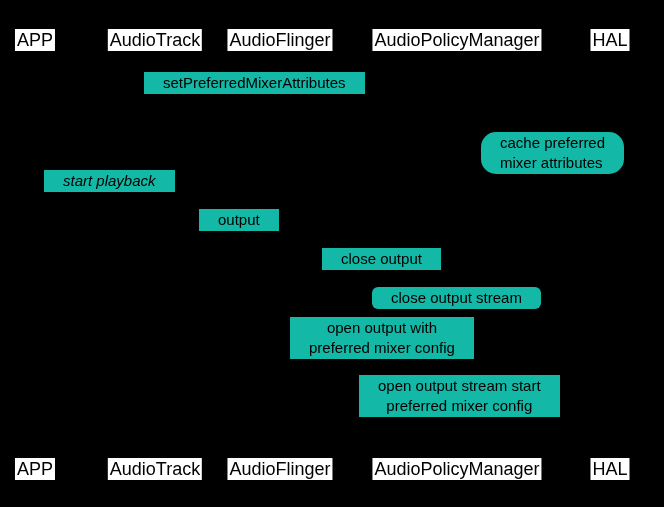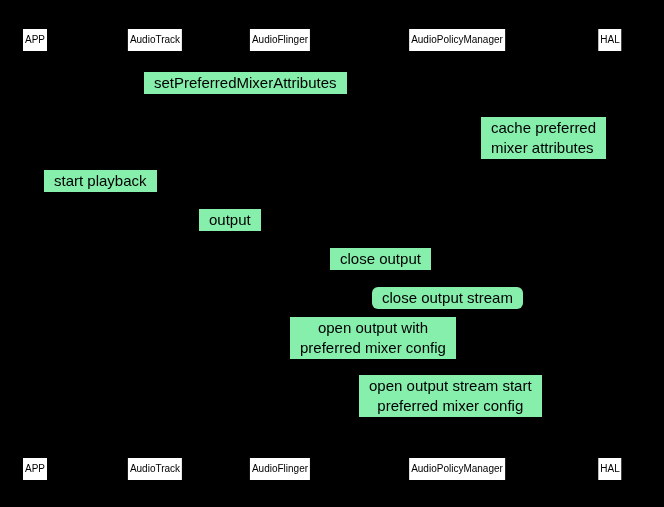--- a/index.html
+++ b/index.html
@@ -25,34 +25,34 @@
     position: absolute;
     left: 0;
     top: 0;
     width: 664px;
     height: 507px;
   }
   .participant {
     position: absolute;
     background: #ffffff;
     color: #000000;
-    font-size: 10px;
+    font-size: 18px;
     line-height: 20px;
     padding: 1px 2px;
     white-space: nowrap;
     transform: translateX(-50%);
     font-family: "Liberation Sans", sans-serif;
   }
   .msg {
     position: absolute;
-    background: #86efac;
+    background: #14b8a6;
     color: #000000;
     font-size: 15px;
     line-height: 20px;
-    padding: 1px 10px;
+    padding: 1px 19px;
     white-space: pre;
     text-align: center;
     font-family: "Liberation Sans", sans-serif;
   }
   .msg.left {
     text-align: left;
   }
 </style>
 </head>
 <body>
@@ -84,25 +84,25 @@
     </g>
   </svg>
 
   <div class="participant" style="left:35px;  top:29px;">APP</div>
   <div class="participant" style="left:155px; top:29px;">AudioTrack</div>
   <div class="participant" style="left:280px; top:29px;">AudioFlinger</div>
   <div class="participant" style="left:457px; top:29px;">AudioPolicyManager</div>
   <div class="participant" style="left:610px; top:29px;">HAL</div>
 
   <div class="msg" style="left:144px; top:72px;">setPreferredMixerAttributes</div>
-  <div class="msg left" style="left:481px; top:117px;">cache preferred
+  <div class="msg left" style="left:481px; top:132px;border-radius:15px;">cache preferred
 mixer attributes</div>
-  <div class="msg" style="left:44px;  top:170px;">start playback</div>
+  <div class="msg" style="left:44px;  top:170px;font-style:italic;">start playback</div>
   <div class="msg" style="left:199px; top:209px;">output</div>
-  <div class="msg" style="left:330px; top:248px;">close output</div>
+  <div class="msg" style="left:322px; top:248px;">close output</div>
   <div class="msg" style="left:372px; top:287px;border-radius:6px;">close output stream</div>
   <div class="msg" style="left:290px; top:317px;">open output with
 preferred mixer config</div>
   <div class="msg" style="left:359px; top:375px;">open output stream start
 preferred mixer config</div>
 
   <div class="participant" style="left:35px;  top:458px;">APP</div>
   <div class="participant" style="left:155px; top:458px;">AudioTrack</div>
   <div class="participant" style="left:280px; top:458px;">AudioFlinger</div>
   <div class="participant" style="left:457px; top:458px;">AudioPolicyManager</div>

